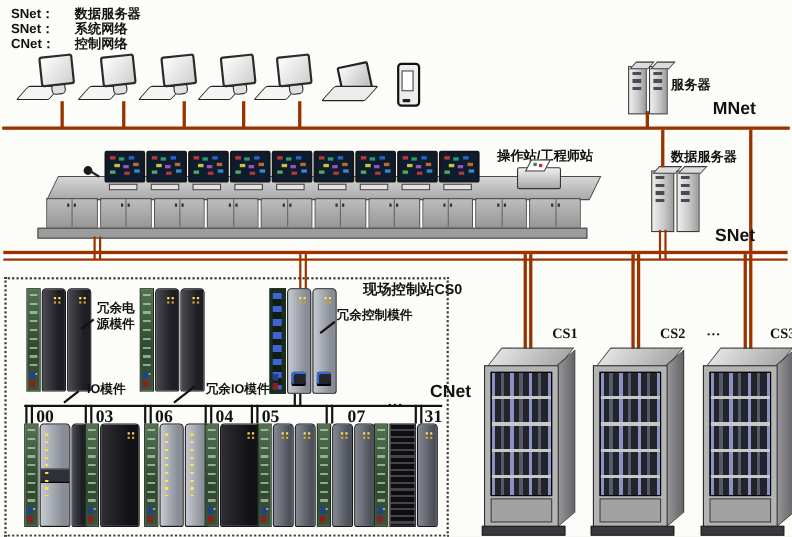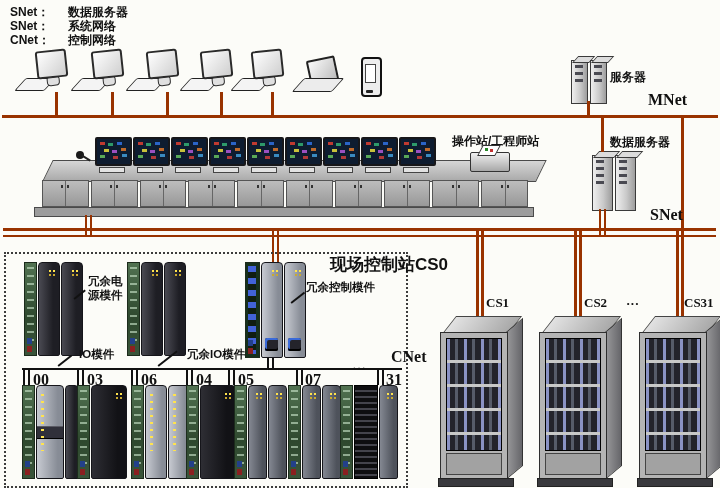--- a/index.html
+++ b/index.html
@@ -1,22 +1,22 @@
 <!DOCTYPE html>
 <html><head>
 <meta charset="utf-8">
 <style>
   html,body{margin:0;padding:0;background:#e9e9e9;}
   .canvas{position:relative;width:720px;height:488px;background:#fcfcf8;overflow:hidden;
           font-family:"Liberation Sans",sans-serif;color:#111;}
   .t{position:absolute;white-space:nowrap;line-height:1.1;}
   .lbl{font-weight:bold;font-size:12px;}
   .lbl-sm{font-weight:bold;font-size:11.5px;}
-  .net{font-family:Liberation Serif, serif;font-weight:bold;font-size:16px;}
-  .csl{font-family:"Liberation Serif",serif;font-weight:bold;font-size:13px;}
+  .net{font-family:Liberation Sans, sans-serif;font-weight:bold;font-size:16px;}
+  .csl{font-family:"Liberation Serif",serif;font-weight:bold;font-size:13px;margin-left:16px;}
   .num{font-family:"Liberation Serif",serif;font-weight:bold;font-size:16px;}
   
   .hbus{position:absolute;background:#993300;}
   .vline{position:absolute;width:2.5px;background:#993300;}
   .bvl{position:absolute;width:2px;background:#111;}
   .ptr{position:absolute;height:1.5px;background:#111;transform:rotate(-38deg);transform-origin:0 50%;}
   
   .pc{position:absolute;width:60px;height:50px;}
   .pc-kb{position:absolute;left:0;top:28px;width:28px;height:11px;background:#f4f4f4;border:1.5px solid #222;
          border-radius:2px;transform:skewX(-42deg);}
@@ -220,21 +220,21 @@
   <div class="vline" style="left:272px;top:231px;height:31px;width:2px"></div>
   <div class="vline" style="left:277px;top:231px;height:31px;width:2px"></div>
   <div class="vline" style="left:476px;top:231px;height:91px"></div>
   <div class="vline" style="left:481px;top:231px;height:91px"></div>
   <div class="vline" style="left:574px;top:231px;height:91px"></div>
   <div class="vline" style="left:579px;top:231px;height:91px"></div>
   <div class="vline" style="left:676px;top:231px;height:91px"></div>
   <div class="vline" style="left:681px;top:231px;height:91px"></div>
 
   <div class="cs0-box"></div>
-  <span class="t lbl" style="left:330px;top:256px;font-size:17px">现场控制站CS0</span>
+  <span class="t lbl" style="left:330px;top:256px;font-size:13px">现场控制站CS0</span>
 
   <div class="grp" style="left:24px">
     <div class="pcb"></div>
     <div class="twr dk led2"></div>
     <div class="twr dk led2"></div>
   </div>
   <div class="grp" style="left:127px">
     <div class="pcb"></div>
     <div class="twr dk led2"></div>
     <div class="twr dk led2"></div>
@@ -272,21 +272,21 @@
     <div class="brk" style="left:233px"></div>
   <div class="brk" style="left:296px"></div>
     <div class="brk" style="left:301px"></div>
   <div class="brk" style="left:377px"></div>
     <div class="brk" style="left:382px"></div>
   <span class="t num" style="left:33px;top:371px">00</span>
   <span class="t num" style="left:87px;top:371px">03</span>
   <span class="t num" style="left:141px;top:371px">06</span>
   <span class="t num" style="left:196px;top:371px">04</span>
   <span class="t num" style="left:238px;top:371px">05</span>
-  <span class="t num" style="left:305px;top:371px">07</span>
+  <span class="t num" style="left:316px;top:371px">07</span>
   <span class="t num" style="left:386px;top:371px">31</span>
   <span class="t num" style="left:352px;top:358px;font-size:14px">…</span>
 
   <div class="mod" style="left:22px">
     <div class="pcb"></div>
     <div class="twr lt w26 ledcol">
         <span class="band"></span>
       </div>
     <div class="twr dk w12"></div>
   </div>

